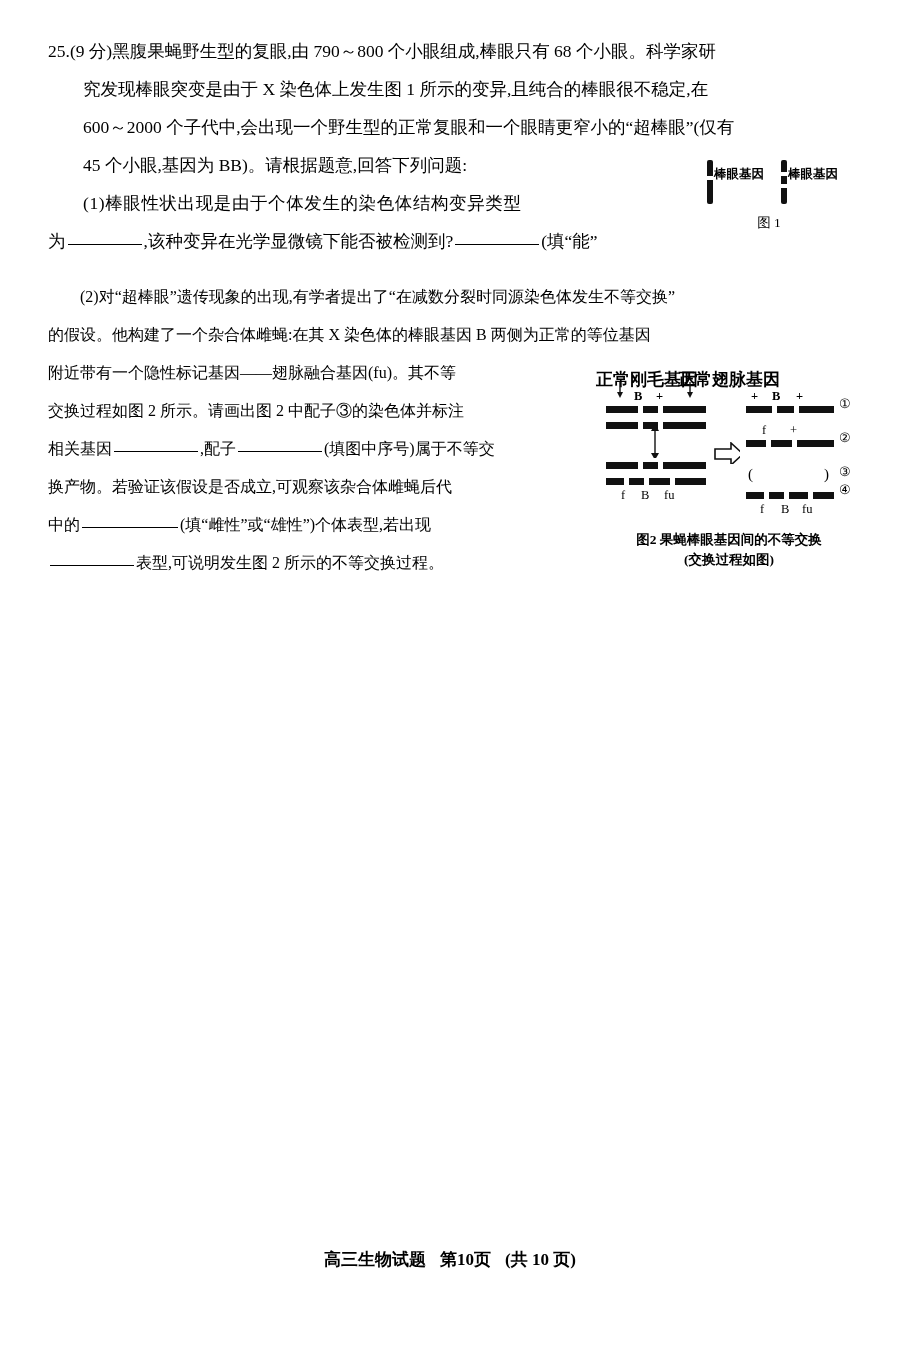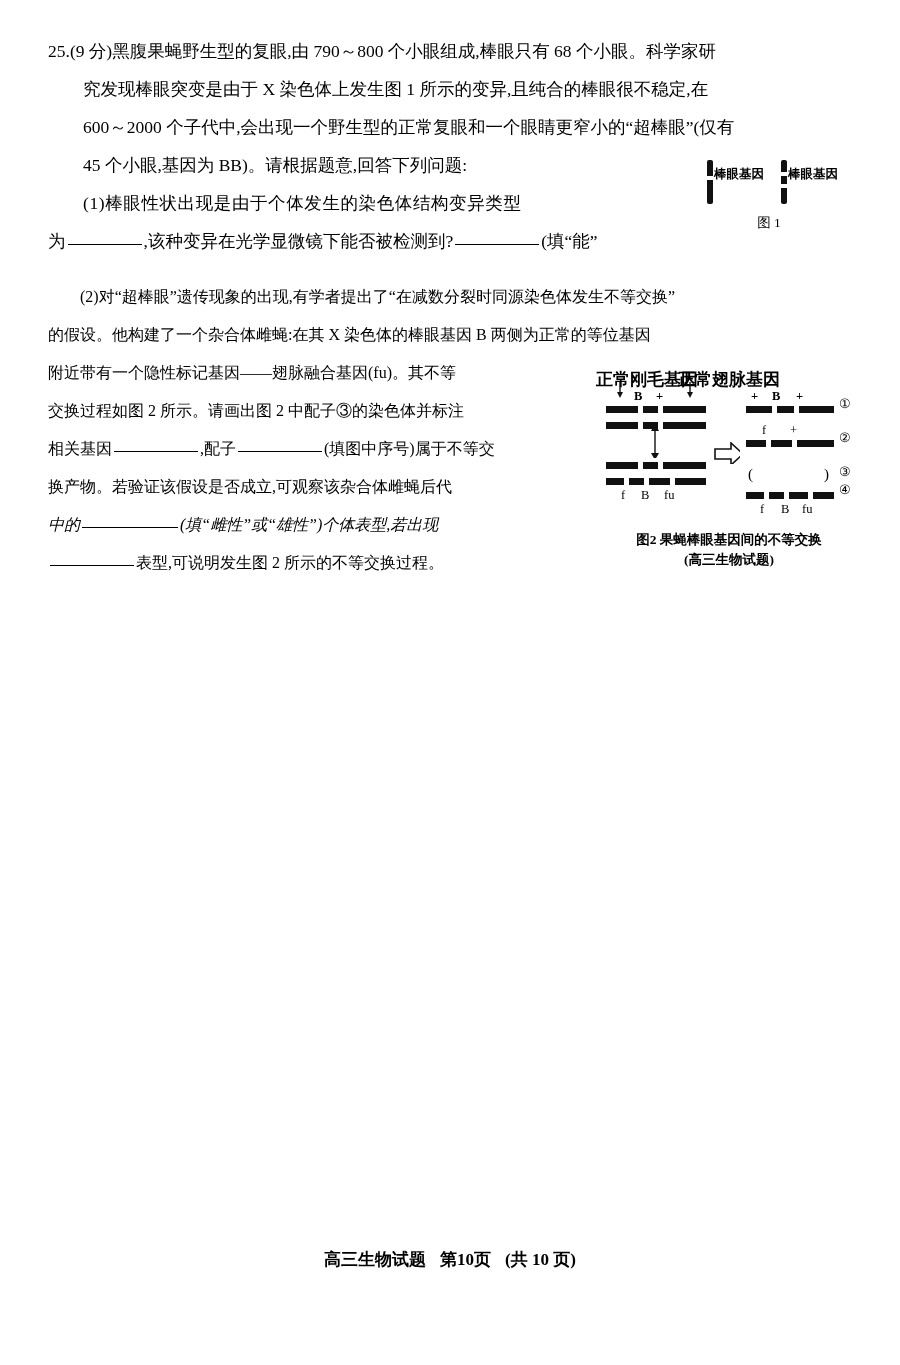--- a/index.html
+++ b/index.html
@@ -221,21 +221,21 @@
     </p>
     <p class="para" style="width:548px;">
       <span>交换过程如图 2 所示。请画出图 2 中配子③的染色体并标注</span>
     </p>
     <p class="para" style="width:548px;">
       <span>相关基因</span><span class="blank b80"></span><span>,配子</span><span class="blank b80"></span><span>(填图中序号)属于不等交</span>
     </p>
     <p class="para" style="width:548px;">
       <span>换产物。若验证该假设是否成立,可观察该杂合体雌蝇后代</span>
     </p>
-    <p class="para" style="width:548px; text-align:justify;font-style:italic;">
+    <p class="para" style="width:548px; text-align:justify;">
       <span>中的</span><span class="blank b90"></span><span>(填“雌性”或“雄性”)个体表型,若出现</span>
     </p>
     <p class="para" style="width:548px;">
       <span class="blank b80"></span><span>表型,可说明发生图 2 所示的不等交换过程。</span>
     </p>
   </div>
 
   <div class="fig1">
     <div class="labels">
       <span class="lab-a">棒眼基因</span>
@@ -319,20 +319,20 @@
     <div class="gapwhite" style="left:188px; top:124px; width:5px;"></div>
     <div class="gapwhite" style="left:212px; top:124px; width:5px;"></div>
     <span class="glyph" style="left:164px; top:134px;">f</span>
     <span class="glyph" style="left:185px; top:134px;">B</span>
     <span class="glyph" style="left:206px; top:134px;">fu</span>
     <span class="circ" style="left:243px; top:114px;">④</span>
   </div>
 
   <div class="fig2cap">
     <div>图2 果蝇棒眼基因间的不等交换</div>
-    <div>(高三生物试题)</div>
+    <div>(交换过程如图)</div>
   </div>
 
   <div class="footer">
     <span>高三生物试题</span><span class="sp"></span><span>第10页</span><span class="sp"></span><span>(共 10 页)</span>
   </div>
 
 </div>
 
 </body></html>

